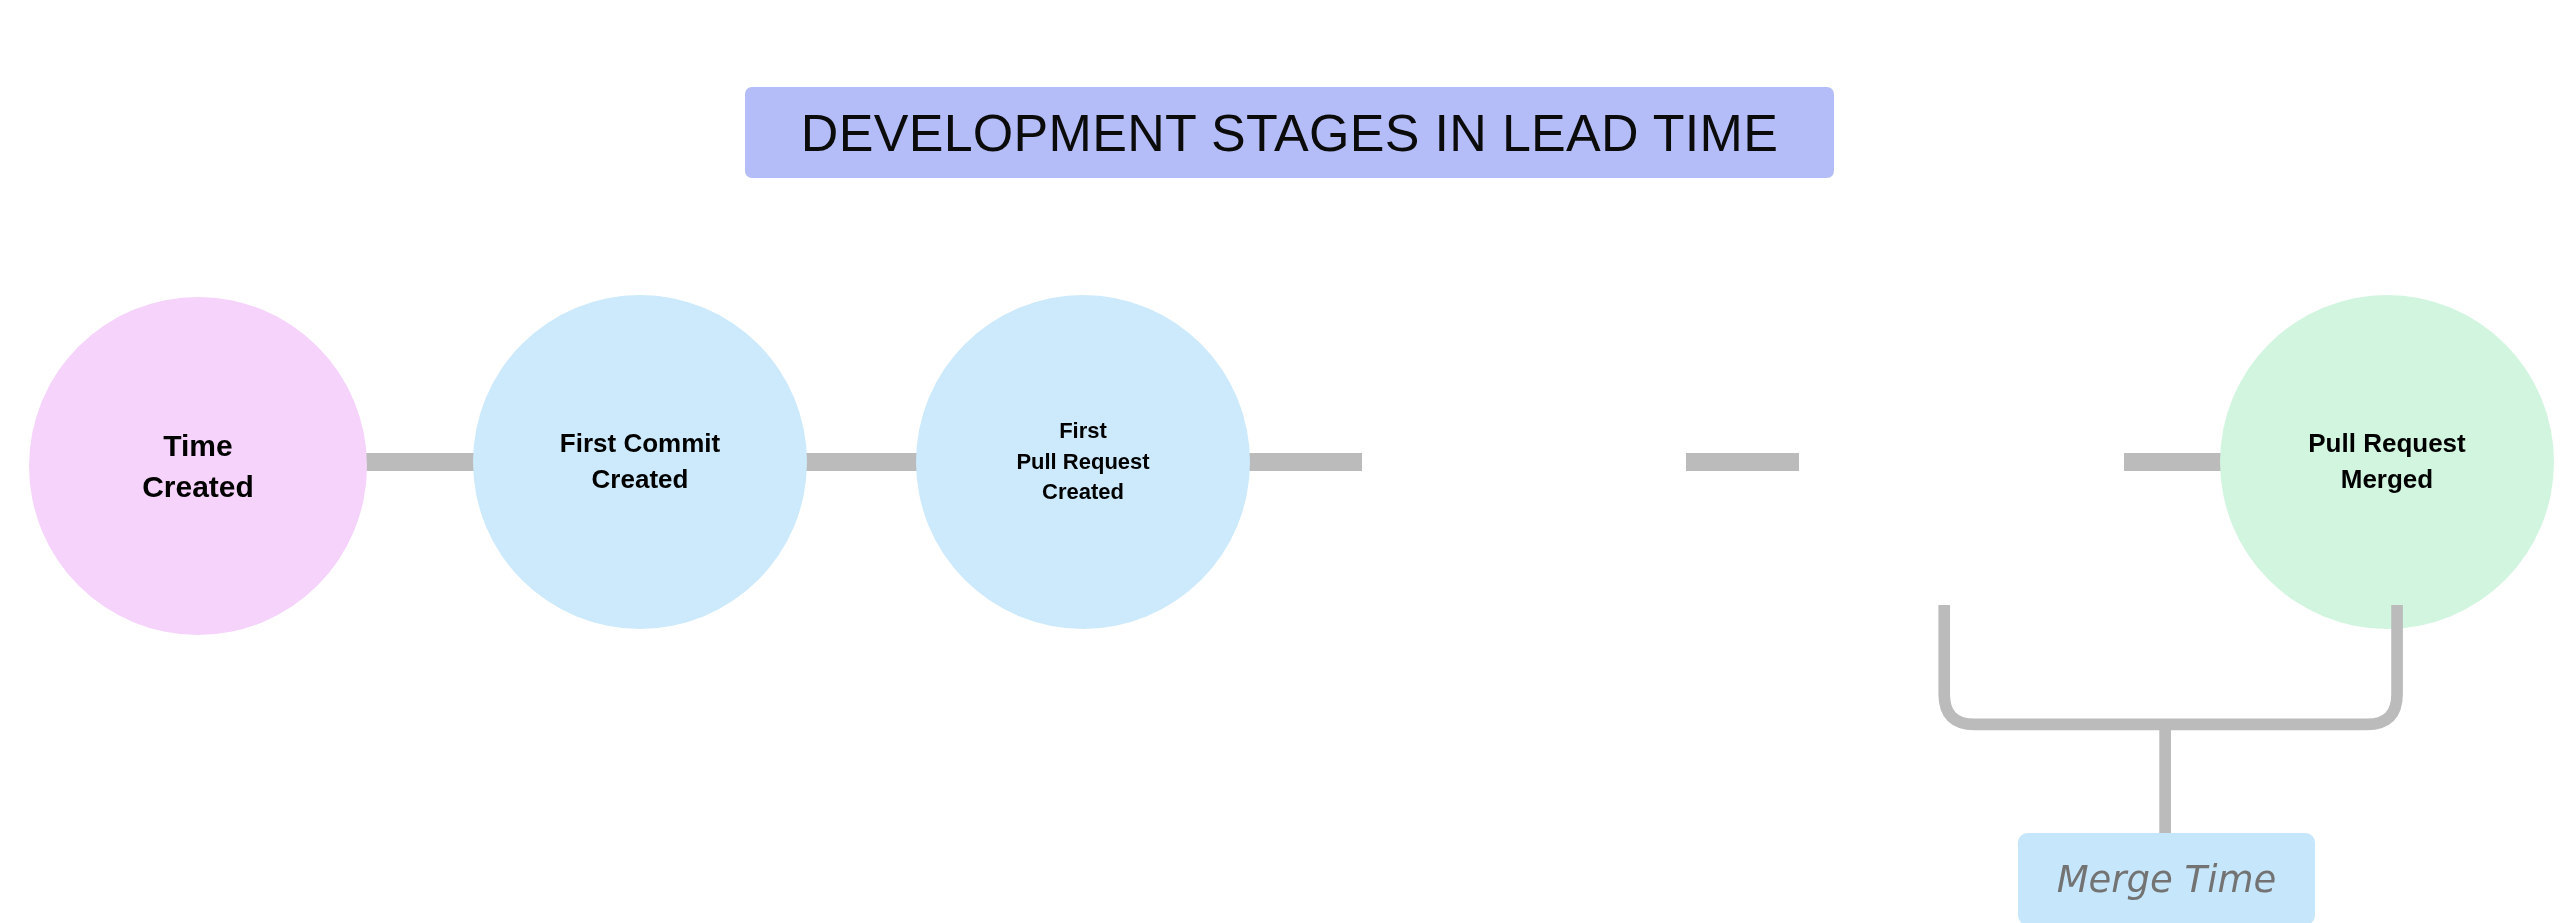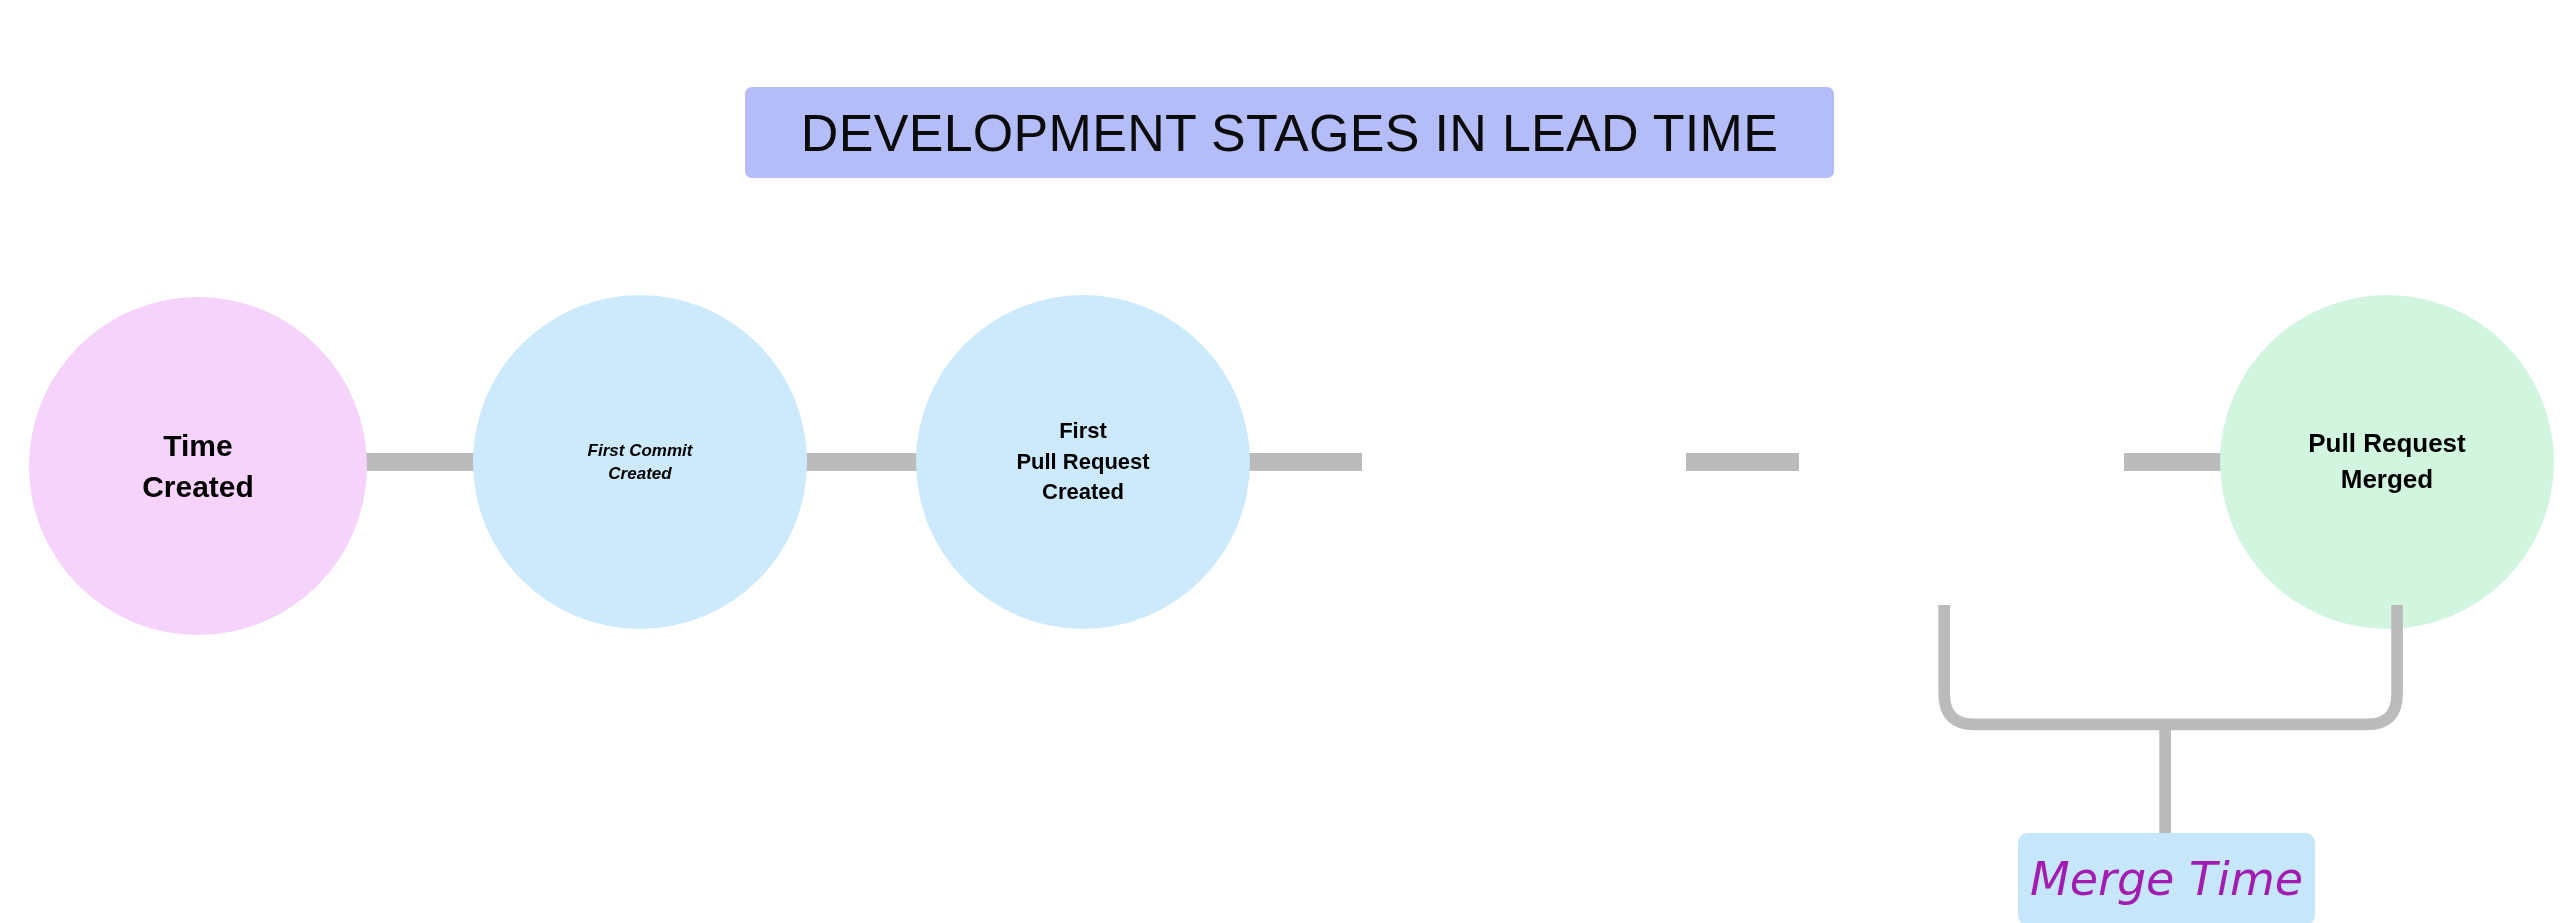--- a/index.html
+++ b/index.html
@@ -64,21 +64,21 @@
     color: #000000;
     line-height: 1.38;
     padding: 0 18px;
     white-space: pre-line;
   }
 
   #stage-0 { left: 29px;   top: 297px; width: 338px; height: 338px; background: #f5d3fb; }
   #stage-0 .stage-label { font-size: 30px; }
 
   #stage-1 { left: 473px;  top: 295px; width: 334px; height: 334px; background: #cceafb; }
-  #stage-1 .stage-label { font-size: 17px; font-style: italic; }
+  #stage-1 .stage-label { font-size: 26px; }
 
   #stage-2 { left: 916px; top: 295px; width: 334px; height: 334px; background: #cceafb; }
   #stage-2 .stage-label { font-size: 22px; }
 
   #stage-3 { left: 1357px; top: 295px; width: 334px; height: 334px; background: #cceafb; }
   #stage-3 .stage-label { font-size: 26px; }
 
   #stage-4 { left: 1793px; top: 297px; width: 337px; height: 337px; background: #cceafb; }
   #stage-4 .stage-label { font-size: 26px; }
 
@@ -116,24 +116,24 @@
     height: 92px;
     background: #c6e7fb;
     border-radius: 9.6px;
     display: flex;
     align-items: center;
     justify-content: center;
     box-sizing: border-box;
   }
   #merge-time-label {
     font-family: "DejaVu Sans", sans-serif;
-    font-size: 46px;
+    font-size: 37px;
     font-style: italic;
     font-weight: 400;
-    color: #a21caf;
+    color: #737373;
     white-space: nowrap;
     line-height: 1;
   }
 </style>
 </head>
 <body>
 
 <div id="canvas">
 
   <div id="title-banner">

